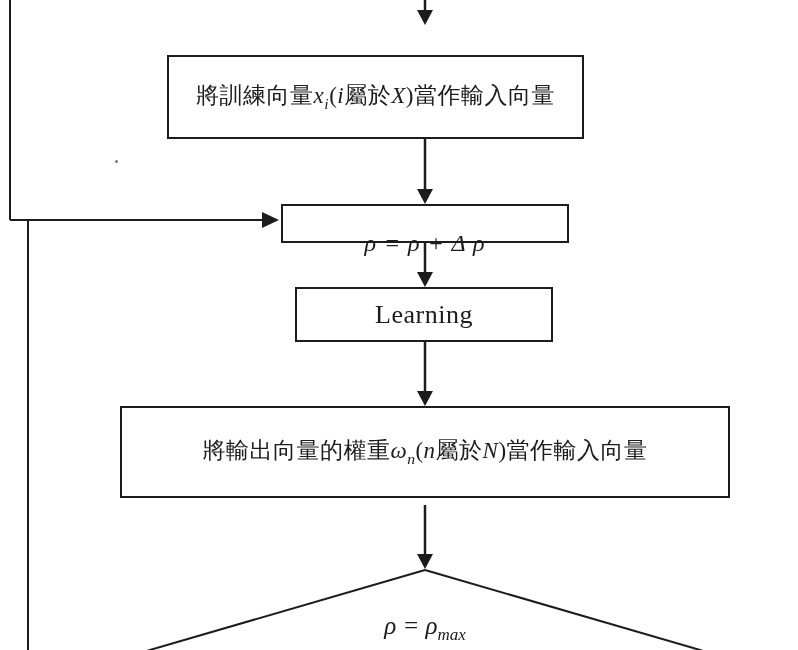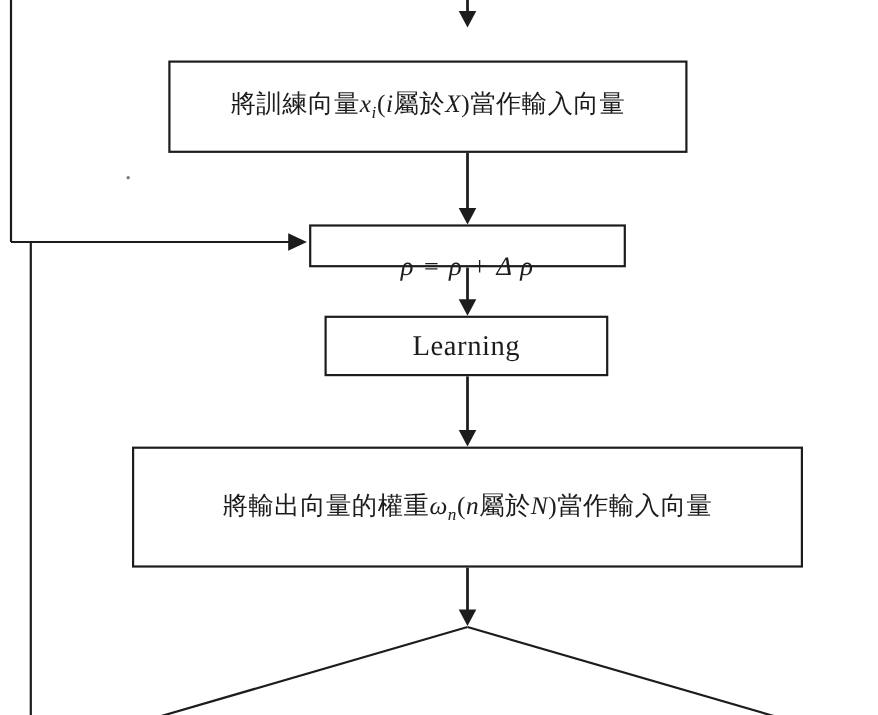--- a/index.html
+++ b/index.html
@@ -14,25 +14,25 @@
   #connectors{position:absolute;left:0;top:0;width:798px;height:650px;pointer-events:none;}
   .box{
     position:absolute;box-sizing:border-box;
     border:2px solid #1c1c1c;background:#ffffff;
     display:flex;flex-direction:column;justify-content:center;align-items:center;
     text-align:center;letter-spacing:0.5px;
   }
   .tline{text-align:center;white-space:nowrap;}
   .mi{font-style:italic;font-family:"Liberation Serif","DejaVu Serif",serif;}
   sub.mi{font-size:0.68em;}
-  #box1{left:153px;top:55px;width:472px;height:84px;font-size:23px;line-height:1.5;}
+  #box1{left:167px;top:55px;width:417px;height:84px;font-size:23px;line-height:1.5;}
   #rho-box{left:281px;top:204px;width:288px;height:39px;font-size:24px;}
   #rho-box .tline{font-style:italic;letter-spacing:1px;margin-top:40px;}
   #learning-box{left:295px;top:287px;width:258px;height:55px;font-size:26px;}
-  #box4{left:120px;top:406px;width:610px;height:110px;font-size:23px;line-height:1.55;}
+  #box4{left:120px;top:406px;width:610px;height:92px;font-size:23px;line-height:1.55;}
   #decision-label{
     position:absolute;left:425px;top:612px;transform:translateX(-50%);
     font-size:25px;font-style:italic;white-space:nowrap;
   }
   .speck{position:absolute;background:#555;border-radius:50%;opacity:.8;}
 </style>
 </head>
 <body>
 
 <div id="stage">
@@ -72,16 +72,17 @@
   </div>
 
   <div class="box" id="learning-box">
     <div class="tline">Learning</div>
   </div>
 
   <div class="box" id="box4">
     <div class="tline"><span>將輸出向量的權重</span><span class="mi">ω</span><sub class="mi">n</sub><span>(</span><span class="mi">n</span><span>屬於</span><span class="mi">N</span><span>)當作輸入向量</span></div>
   </div>
 
+  <div id="decision-label"><span>ρ = ρ</span><sub class="mi">max</sub></div>
 
   <div class="speck" style="left:115px;top:160px;width:3px;height:3px;"></div>
 
 </div>
 
 </body></html>

